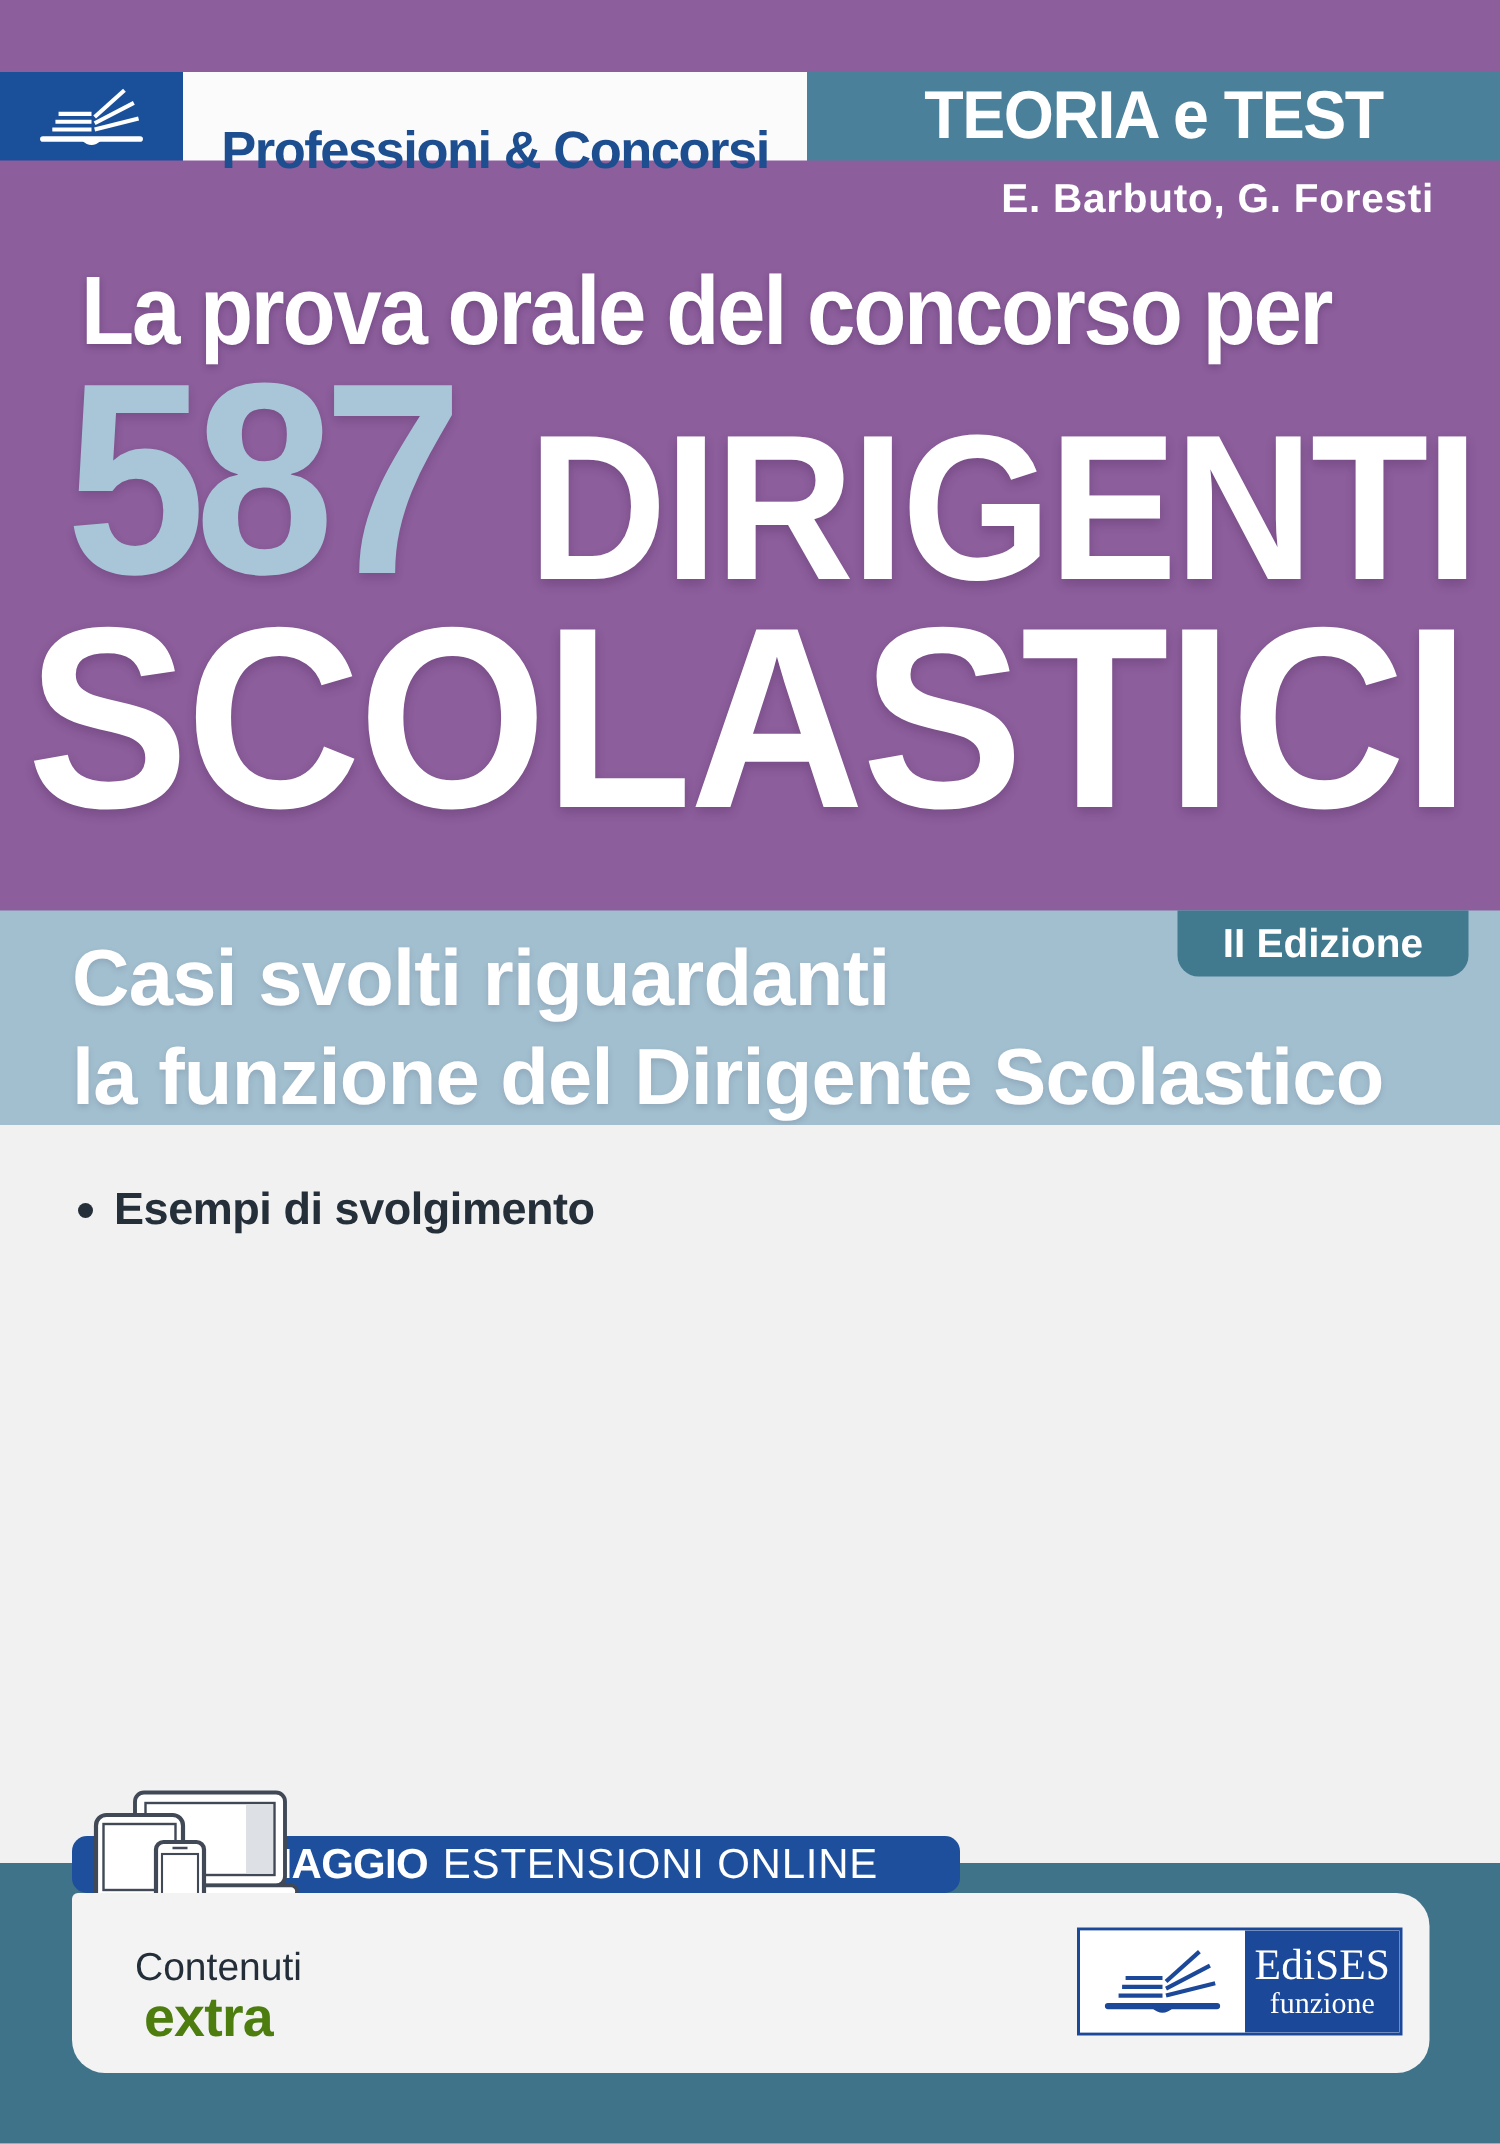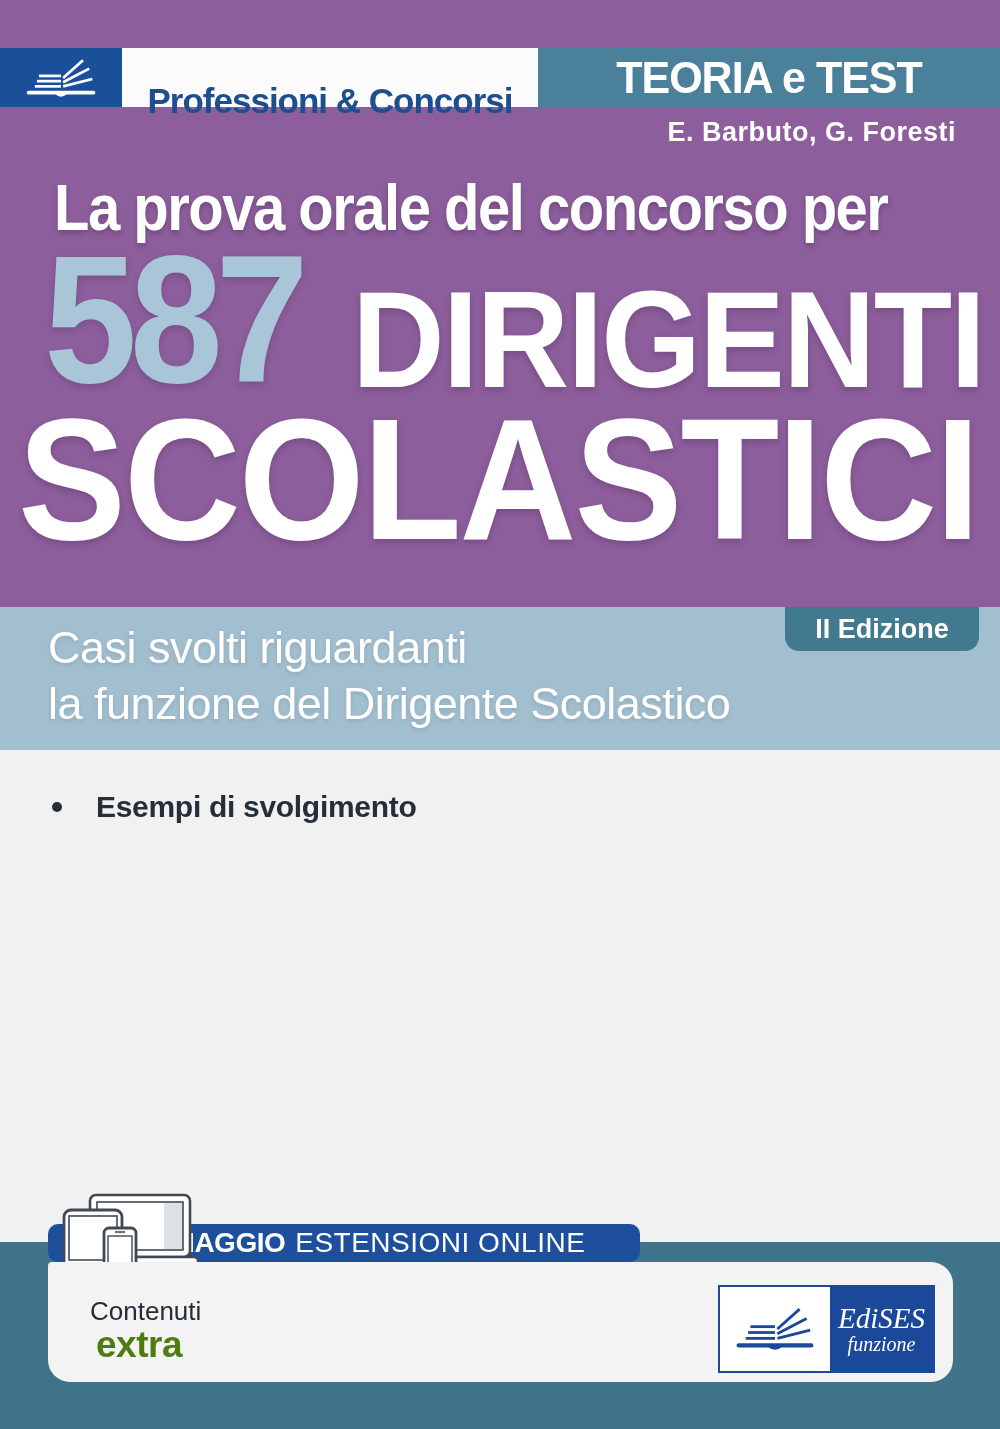--- a/index.html
+++ b/index.html
@@ -39,27 +39,27 @@
                 transform:scaleX(0.94); transform-origin:left top; white-space:nowrap;
                 text-shadow:0 3px 7px rgba(40,10,50,0.22); }
   
   .subtitle-band { position:absolute; left:0; top:607px; width:1000px; height:143px;
                    background:#a2bfd0; }
   .edition-badge { position:absolute; left:785px; top:0; width:194px; height:44px;
                    background:#41798e; border-radius:0 0 14px 14px;
                    display:flex; align-items:center; justify-content:center;
                    color:#ffffff; font-size:27px; font-weight:600; }
   .subtitle-text { position:absolute; left:48px; top:13px; color:#ffffff;
-                   font-size:45px; font-weight:400; line-height:1.25; letter-spacing:-0.5px;
+                   font-size:53px; font-weight:700; line-height:1.25; letter-spacing:-0.5px;
                    text-shadow:0 2px 4px rgba(40,40,60,0.15); }
   
   .body-gray { position:absolute; left:0; top:750px; width:1000px; height:492px;
                background:#f1f1f2; }
   .bullets { position:absolute; left:52px; top:38px; }
-  .bullet-row { display:flex; margin-bottom:24px;gap:20px; }
+  .bullet-row { display:flex; margin-bottom:24px; }
   .bullet-dot { width:10px; height:10px; border-radius:50%; background:#242f39;
                 margin:14px 14px 0 0; flex:none; }
   .bullet-text { font-size:30px; font-weight:600; color:#242f39; line-height:1.25;
                  letter-spacing:-0.3px; max-width:330px; }
   
   .teal-band { position:absolute; left:0; top:1242px; width:1000px; height:187px;
                background:#3f7389; }
   .promo-banner { position:absolute; left:48px; top:1224px; width:592px; height:38px;
                   background:#1d4f9c; border-radius:10px;
                   display:flex; align-items:center; padding-left:68px;
@@ -67,22 +67,22 @@
   .promo-highlight { font-weight:800; margin-right:10px; letter-spacing:-0.5px; }
   .promo-rest { font-weight:400; letter-spacing:0.5px; }
   .devices { position:absolute; left:58px; top:1192px; width:145px; height:84px; }
   .extra-box { position:absolute; left:48px; top:1262px; width:905px; height:120px;
                background:#f3f3f4; border-radius:4px 22px 22px 22px; }
   .extra-line1 { position:absolute; left:42px; top:34px; font-size:26px; font-weight:500;
                  color:#232e38; }
   .extra-line2 { position:absolute; left:48px; top:62px; font-size:37px; font-weight:800;
                  color:#4d7c0f; letter-spacing:-0.5px; }
   
-  .edises-logo { position:absolute; left:670px; top:23px; width:217px; height:88px;
-                 background:#ffffff; border:2px solid #1c4899; display:flex; overflow:hidden;font-style:italic; }
+  .edises-logo { position:absolute; left:670px; top:23px; width:217px; height:72px;
+                 background:#ffffff; border:2px solid #1c4899; display:flex; overflow:hidden; }
   .logo-bookside { width:110px; display:flex; align-items:center; justify-content:center;
                    background:#ffffff; }
   .logo-nameside { flex:1; background:#1c4899; color:#ffffff;
                    font-family:"Liberation Serif", serif;
                    display:flex; flex-direction:column; align-items:center; justify-content:center; }
   .logo-name { font-size:29px; line-height:1.05; }
   .logo-sub  { font-size:20px; line-height:1.1; }
 </style>
 </head>
 <body>

